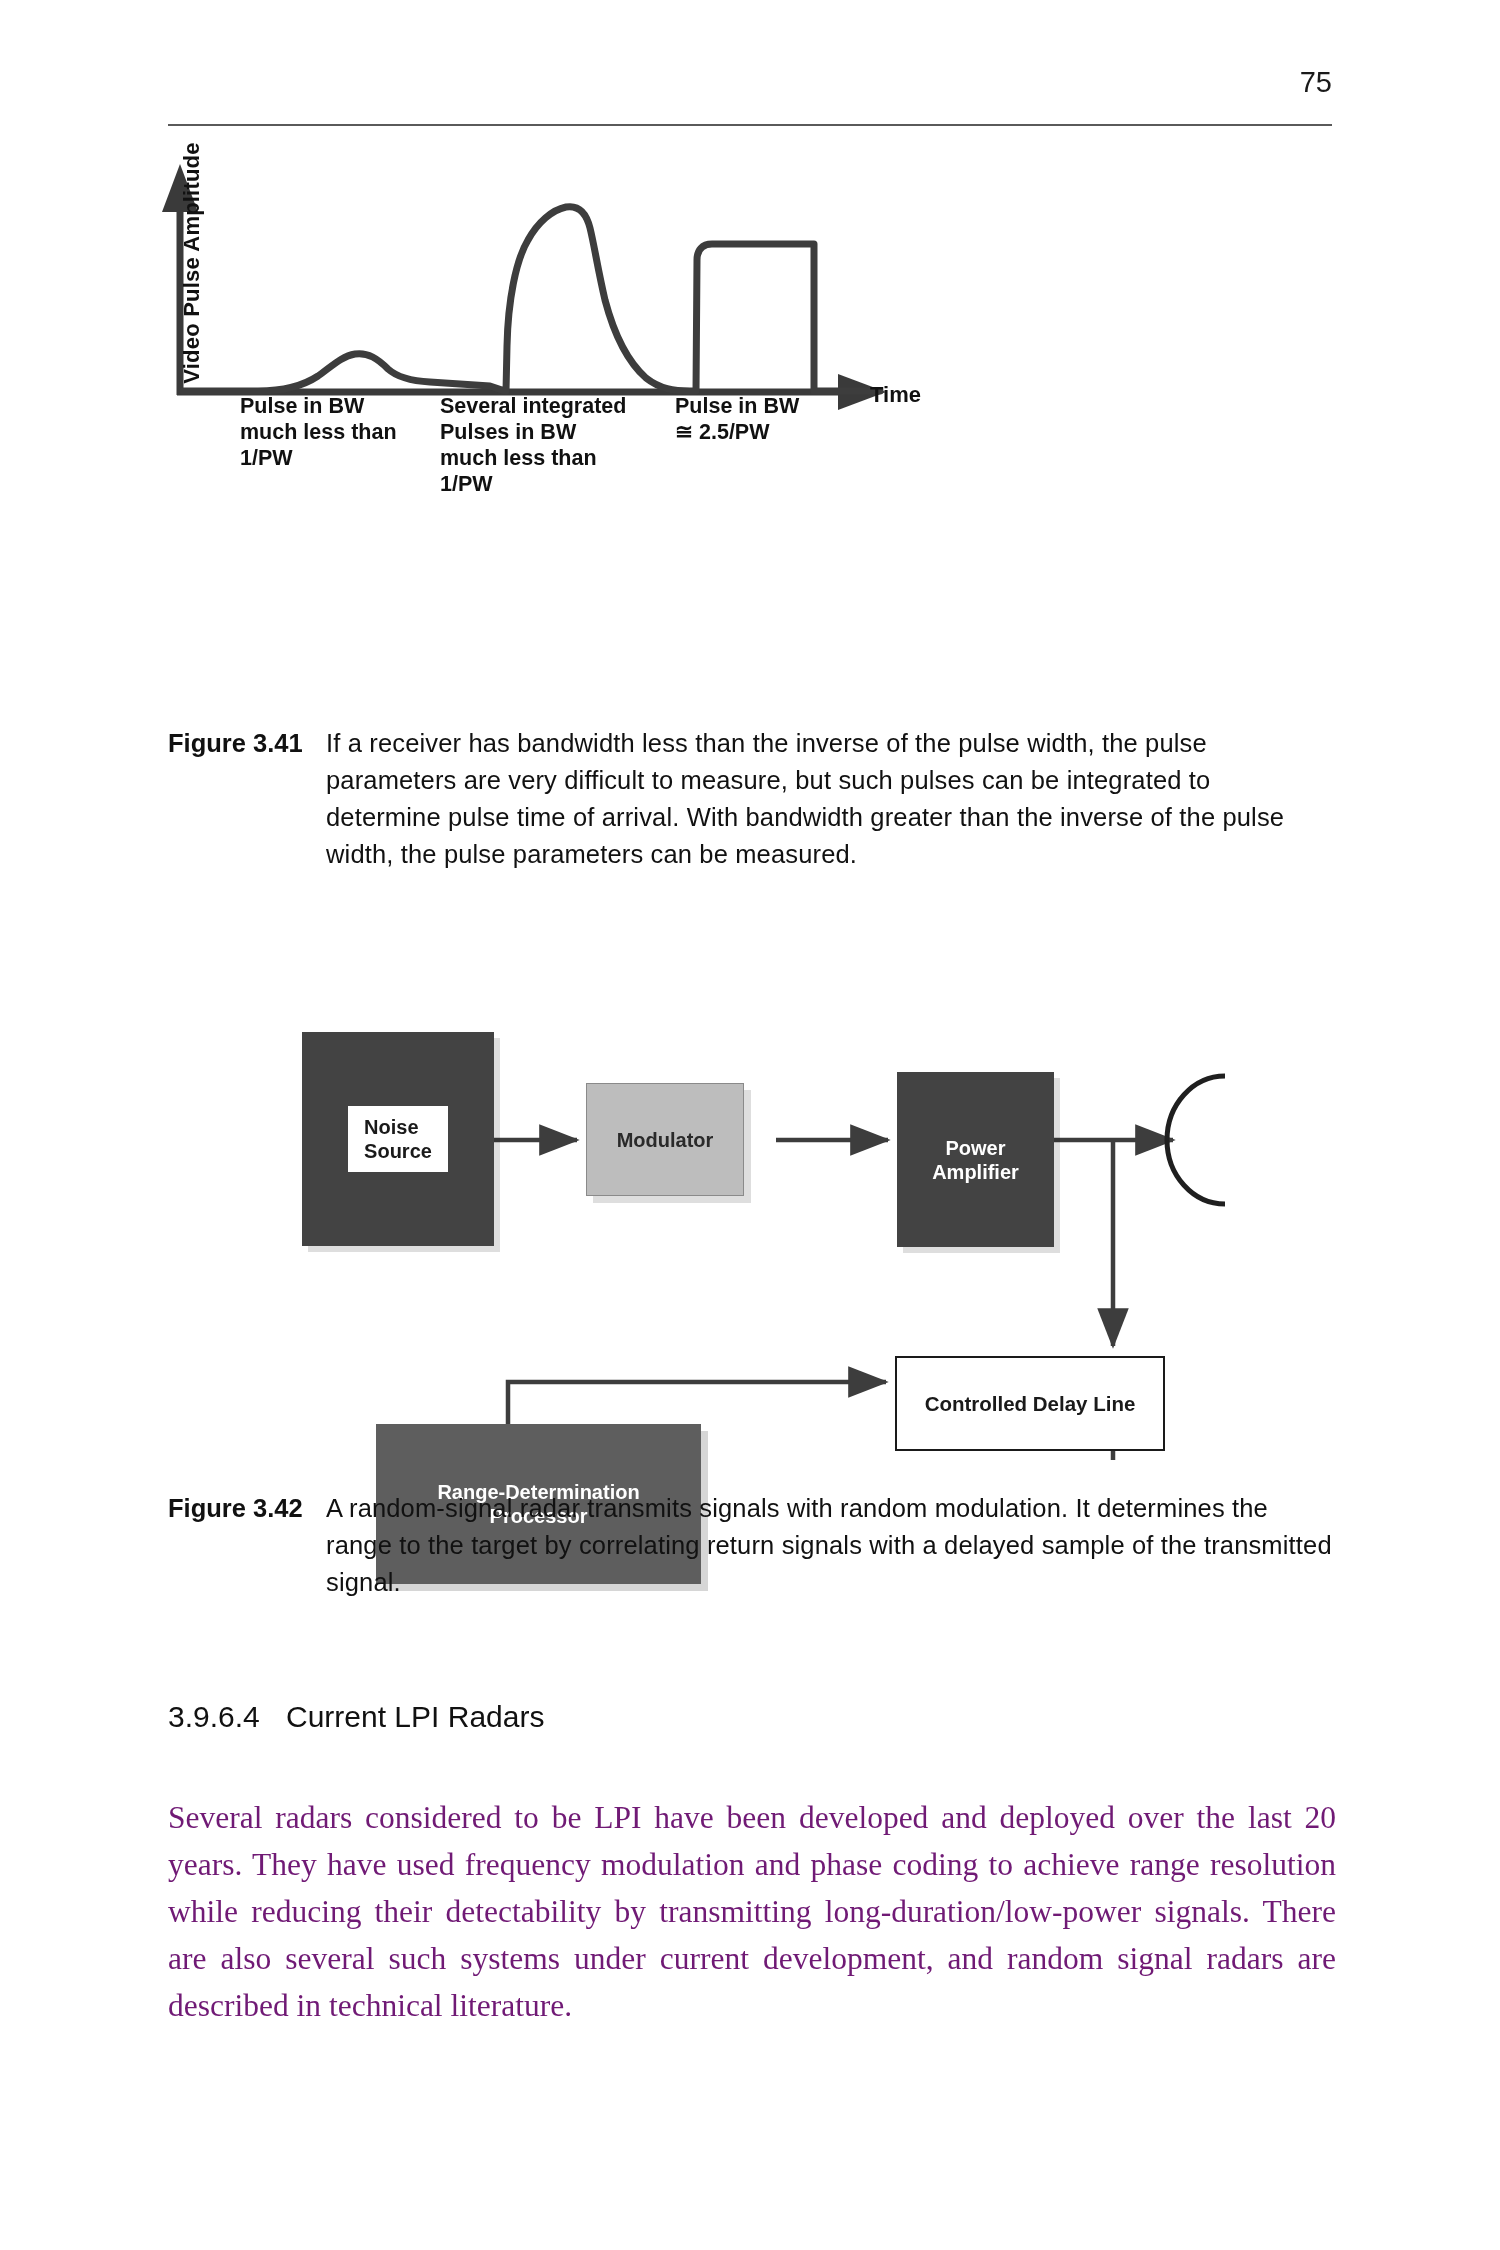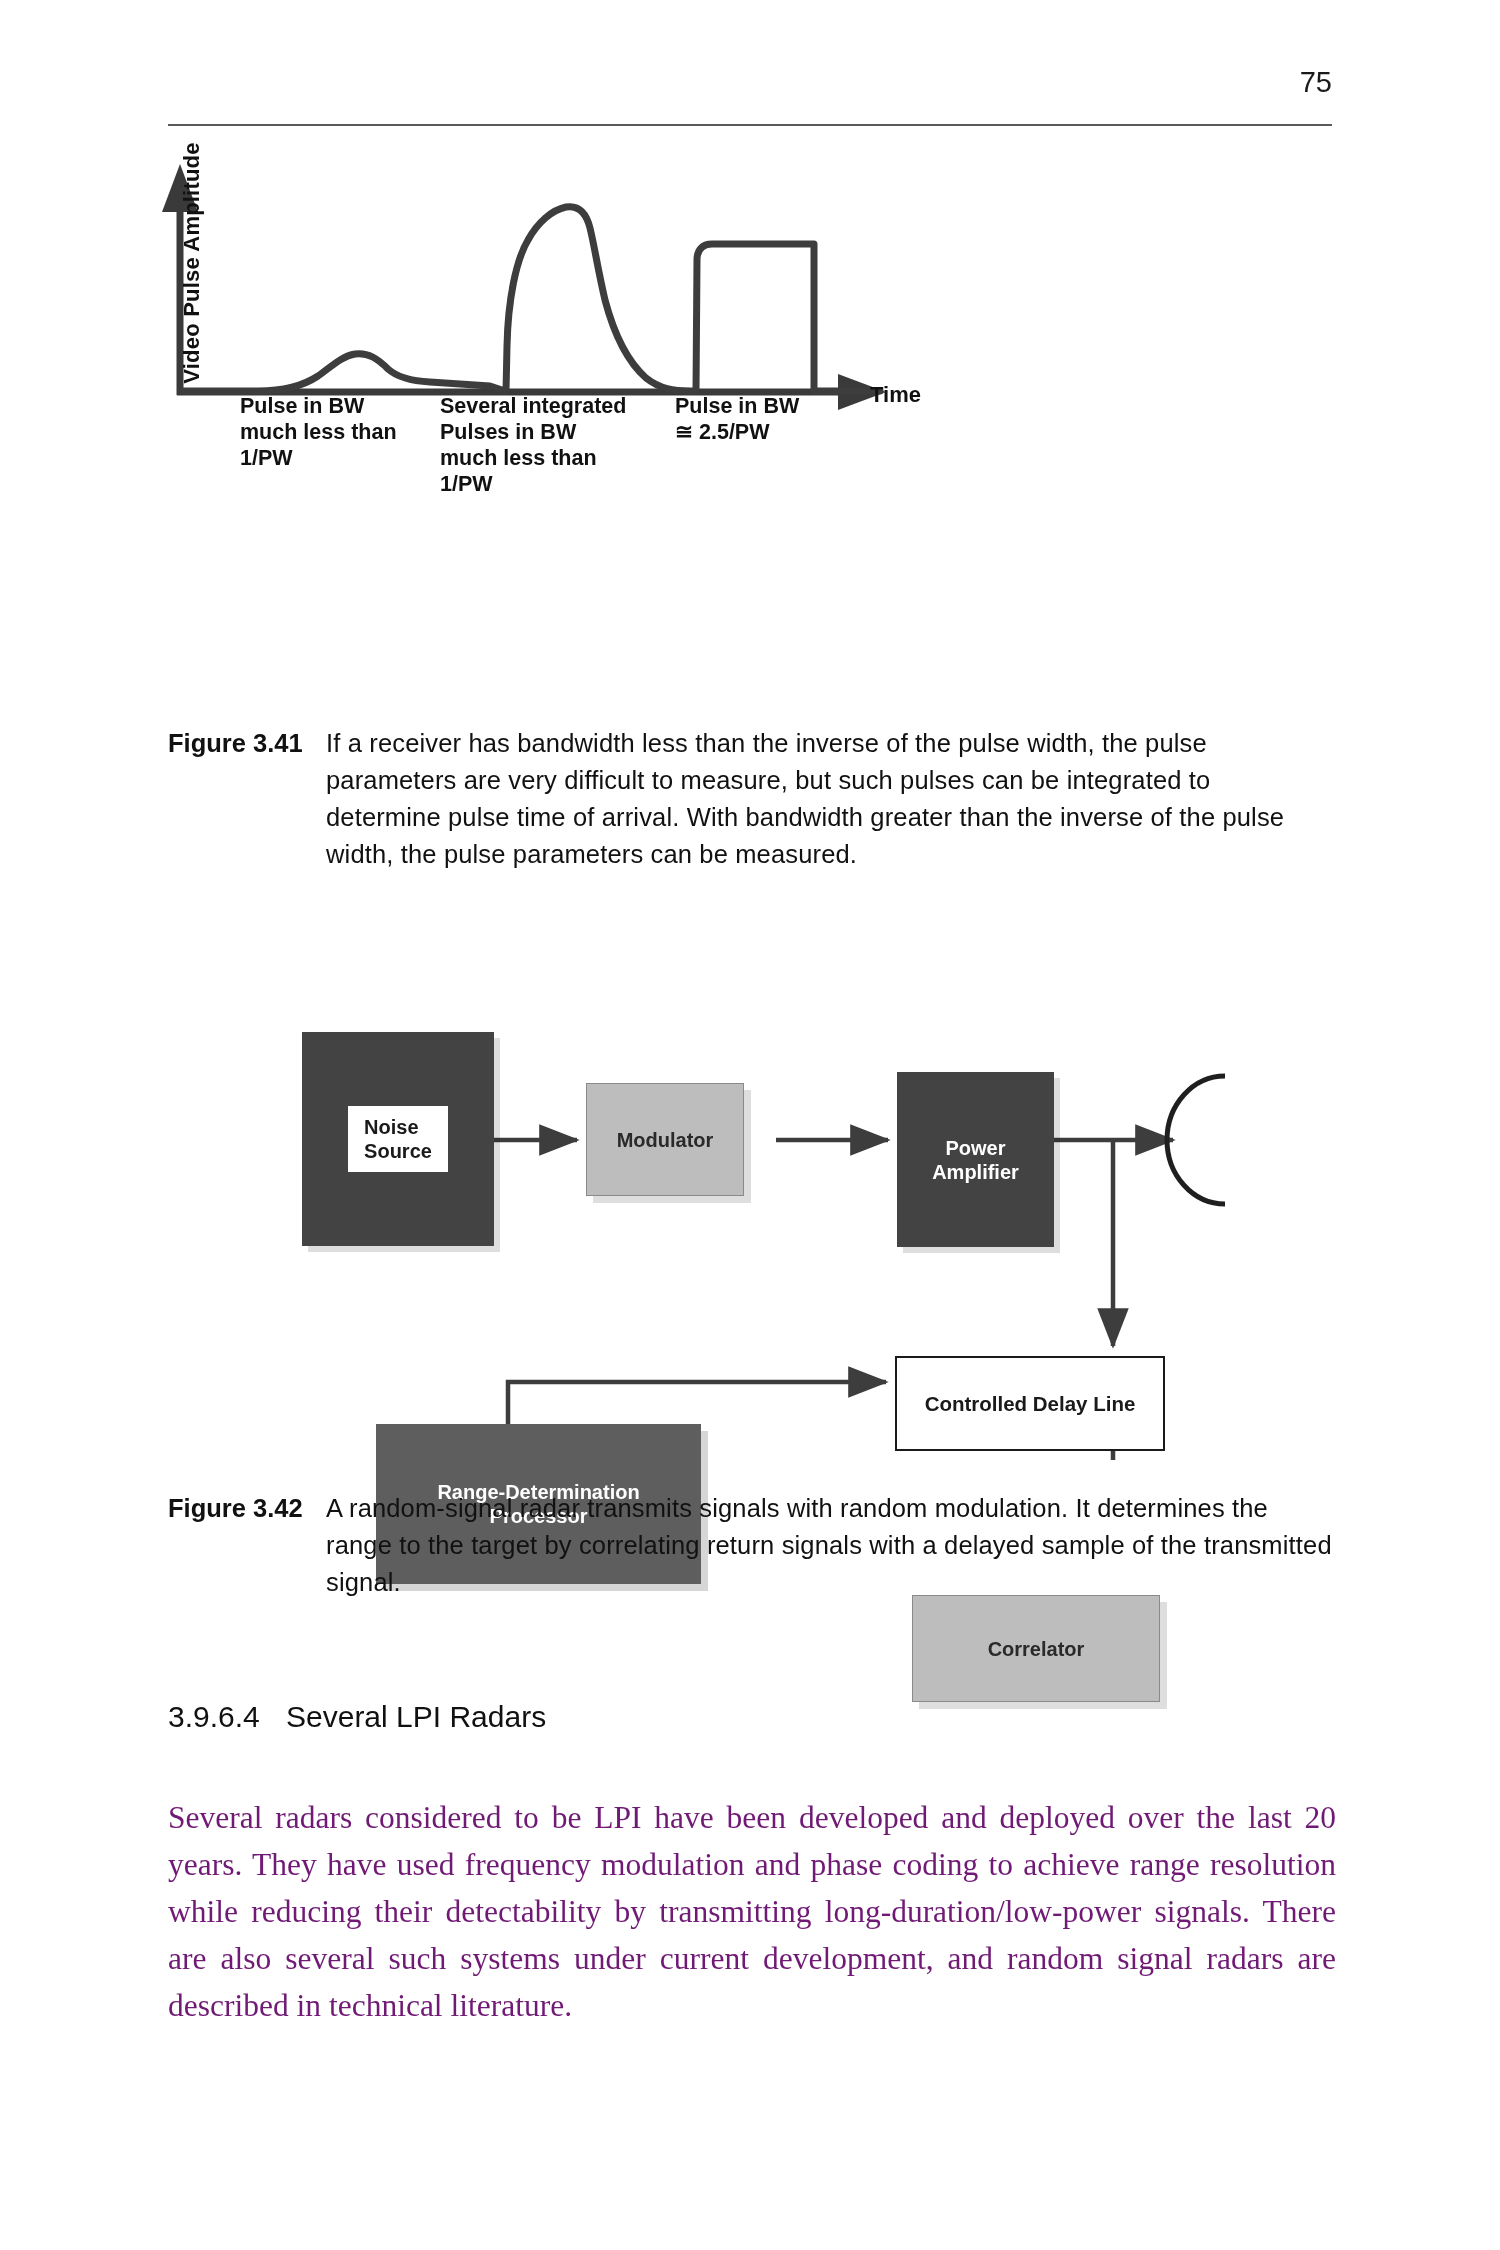--- a/index.html
+++ b/index.html
@@ -306,27 +306,24 @@
 
   <div class="blk blk-white" id="blk-delay-line">
     <span>Controlled Delay Line</span>
   </div>
 
   <div class="blk blk-mid" id="blk-range-processor">
     <span style="white-space:pre-line">Range-Determination
 Processor</span>
   </div>
 
-  <div class="blk blk-light" id="blk-correlator">
-    <span>Correlator</span>
-  </div>
 </div>
 
 <div class="figure-caption" id="caption-342">
   <span class="cap-tag">Figure 3.42</span>
   <span class="cap-body">A random-signal radar transmits signals with random modulation. It determines the range to the target by correlating return signals with a delayed sample of the transmitted signal.</span>
 </div>
 
 <div id="section-heading">
-  <span id="section-number">3.9.6.4</span><span>Several LPI Radars</span>
+  <span id="section-number">3.9.6.4</span><span>Current LPI Radars</span>
 </div>
 
 <p id="body-paragraph">Several radars considered to be LPI have been developed and deployed over the last 20 years. They have used frequency modulation and phase coding to achieve range resolution while reducing their detectability by transmitting long-duration/low-power signals. There are also several such systems under current development, and random signal radars are described in technical literature.</p>
 
 </body></html>

